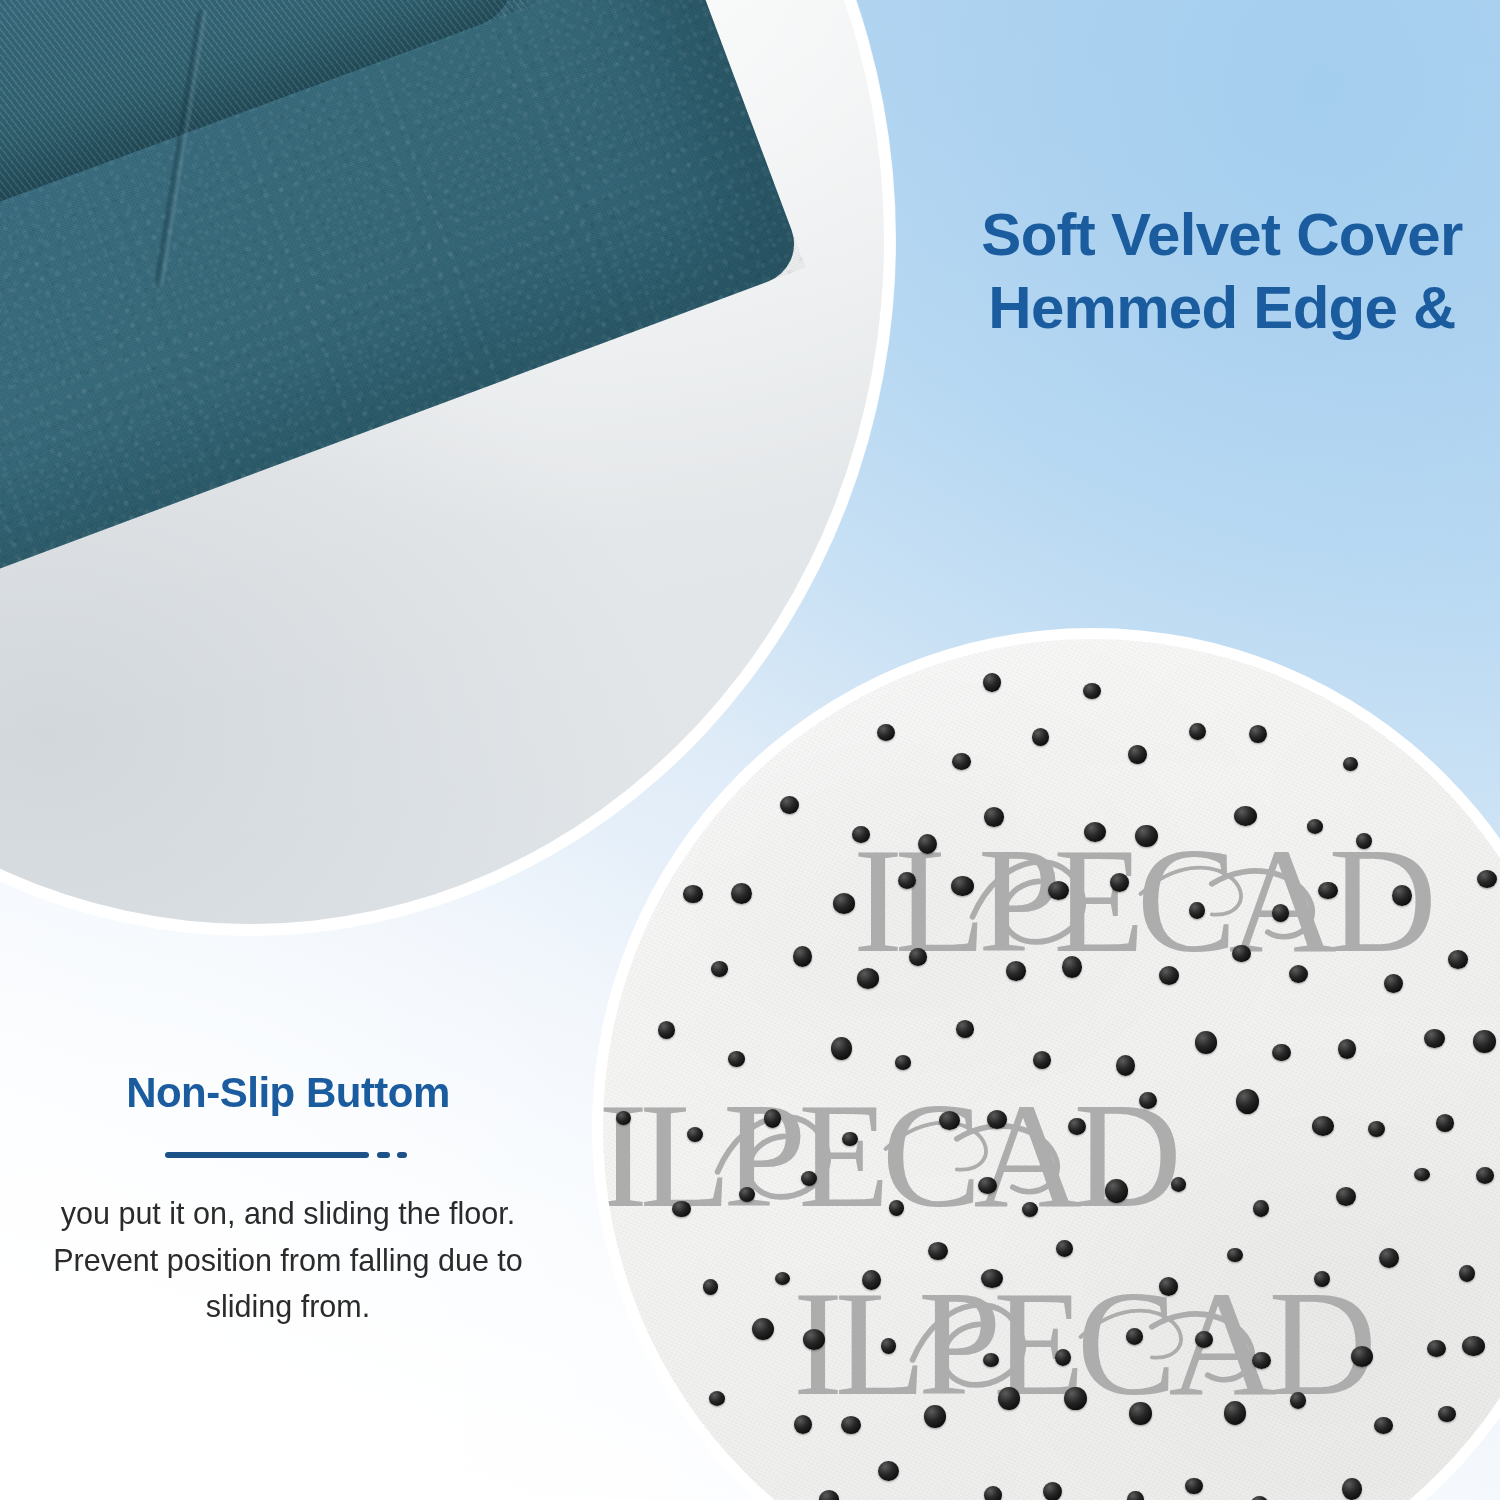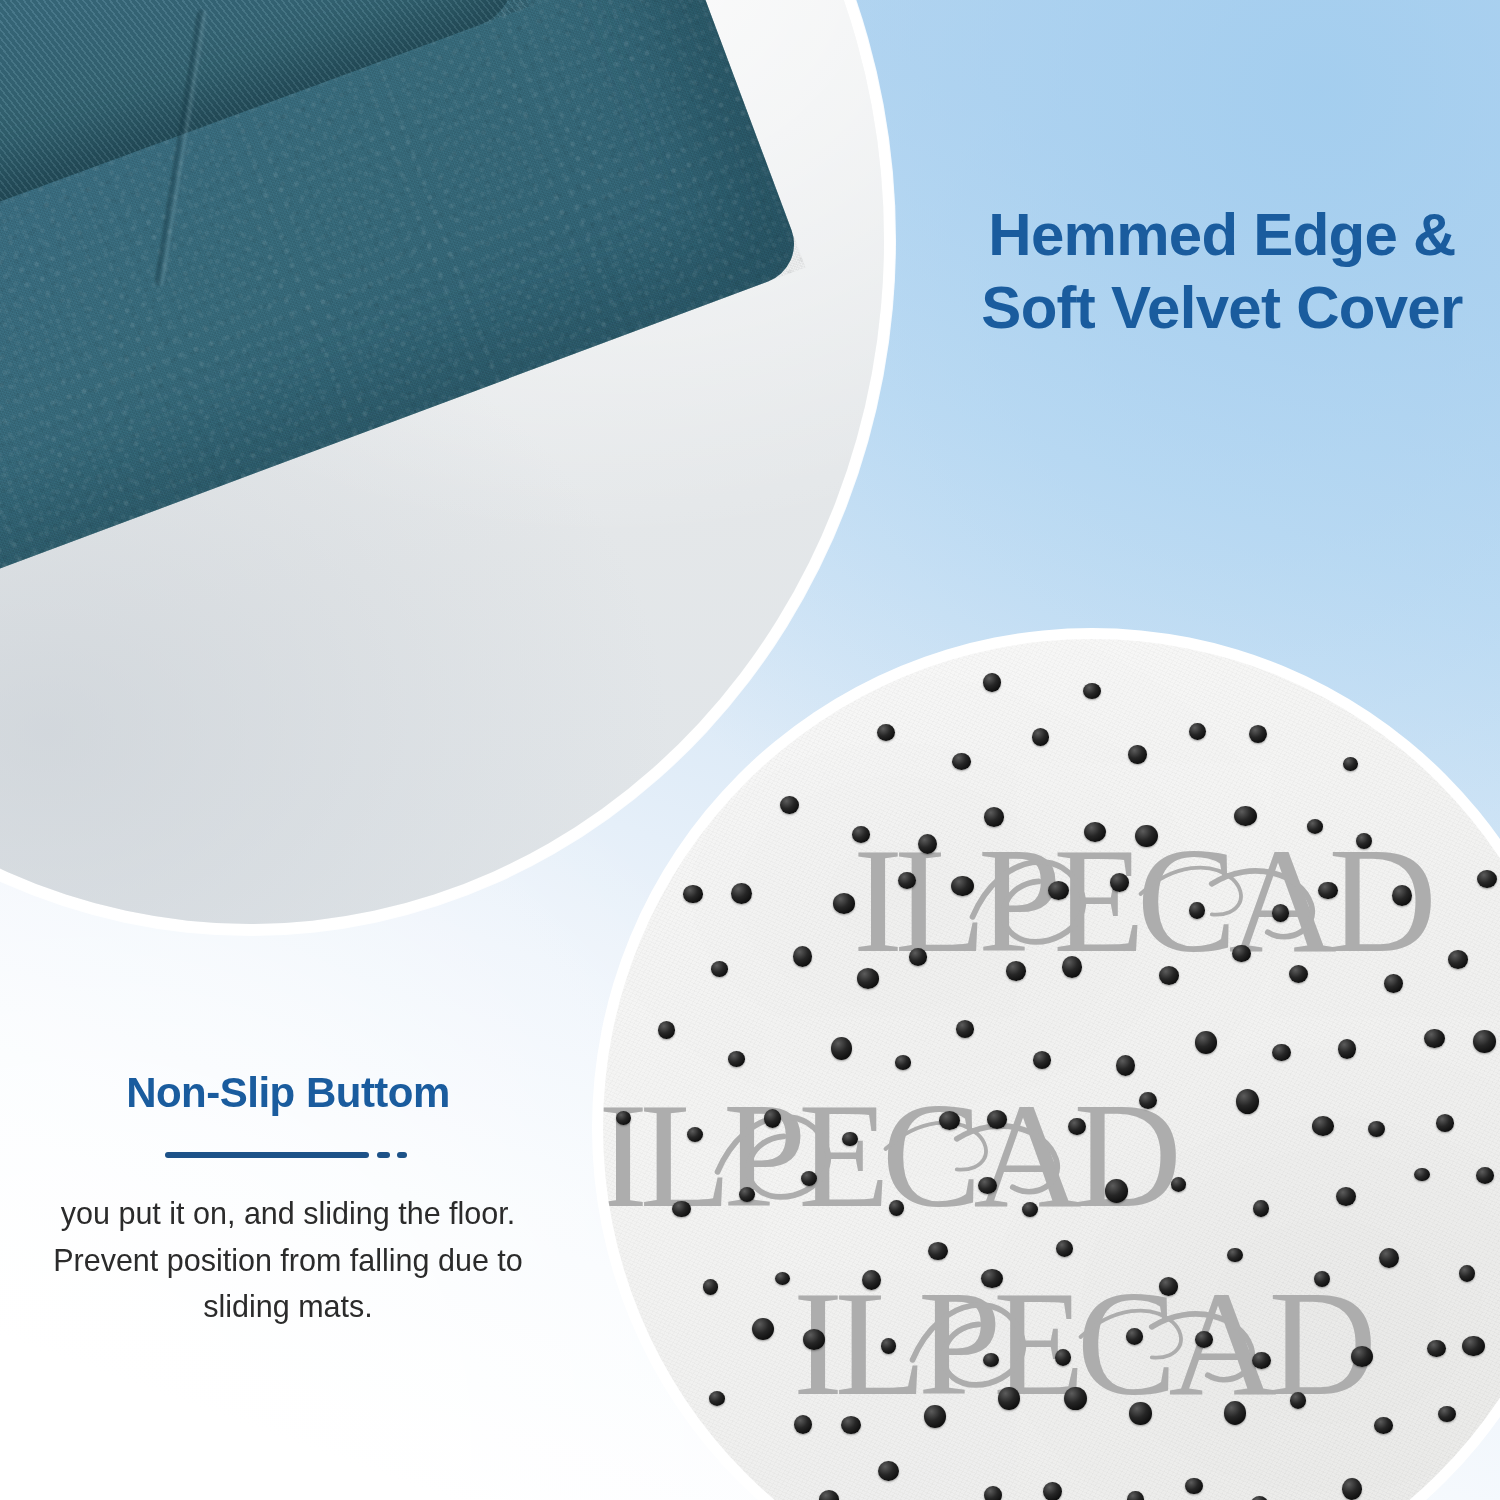--- a/index.html
+++ b/index.html
@@ -542,33 +542,33 @@
           <span class="dot" style="left: 440.182px; top: 843.377px; width: 18.3716px; height: 18.9922px;"></span>
           <span class="dot" style="left: 524.345px; top: 852.44px; width: 16.2815px; height: 16.5293px;"></span>
           <span class="dot" style="left: 582.099px; top: 838.765px; width: 17.4658px; height: 16.4838px;"></span>
           <span class="dot" style="left: 648.482px; top: 856.611px; width: 16.714px; height: 14.9907px;"></span>
           <span class="dot" style="left: 738.519px; top: 839.142px; width: 20.2444px; height: 21.8338px;"></span>
         </div>
     </div>
   </div>
 
   <div class="headline-topright">
+    <span class="ln">Soft Velvet Cover</span>
     <span class="ln">Hemmed Edge &amp;</span>
-    <span class="ln">Soft Velvet Cover</span>
   </div>
 
   <div class="block-bottomleft">
     <div class="heading-nonslip">Non-Slip Buttom</div>
 
     <div class="divider">
       <span class="bar"></span>
       <span class="d1"></span>
       <span class="d2"></span>
     </div>
 
     <div class="body-copy">
       <span class="ln">you put it on, and sliding the floor.</span>
       <span class="ln">Prevent position from falling due to</span>
-      <span class="ln">sliding mats.</span>
+      <span class="ln">sliding from.</span>
     </div>
   </div>
 
 </div>
 
 </body></html>

